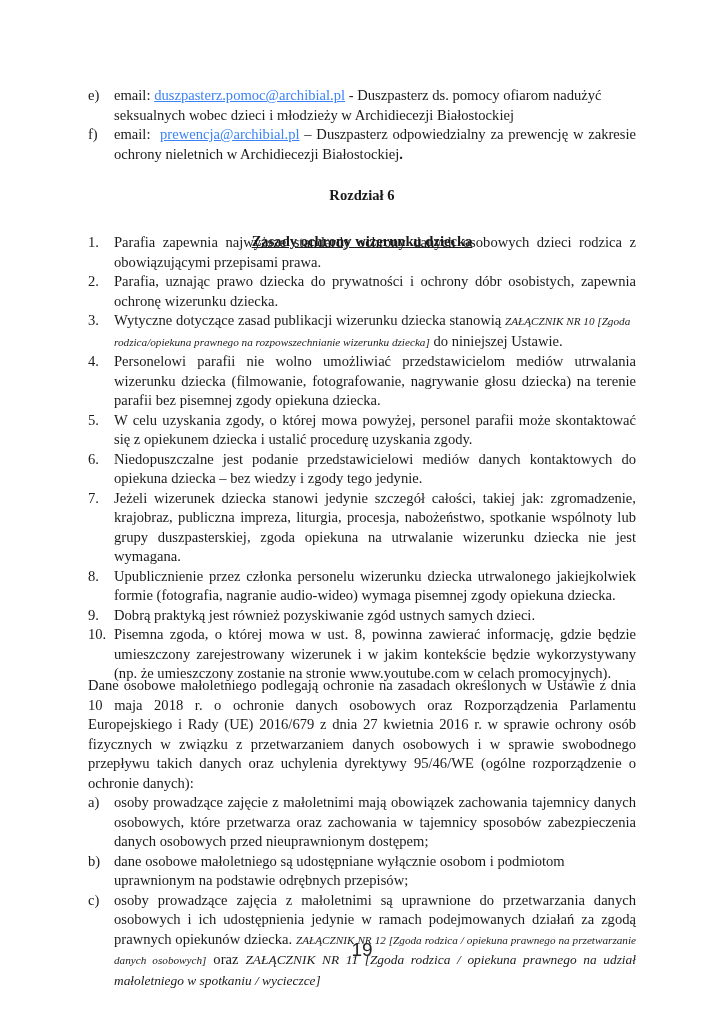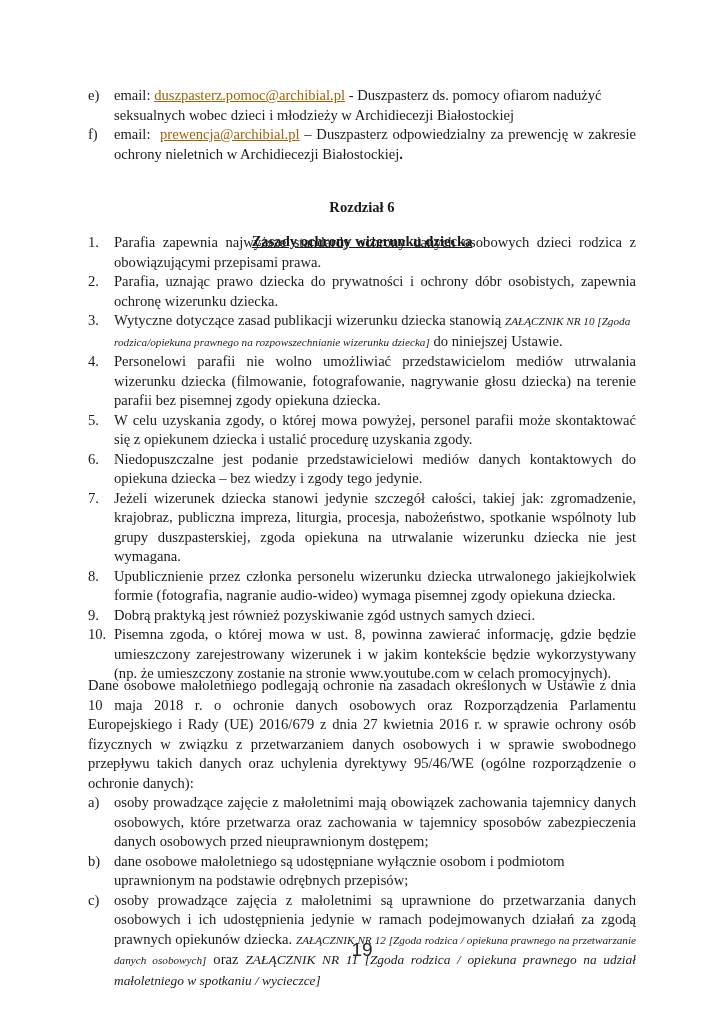--- a/index.html
+++ b/index.html
@@ -7,21 +7,21 @@
   .page {
     position: absolute; left: 0; top: 0; width: 724px; height: 1024px; background: #fff;
     font-family: "Liberation Serif", "DejaVu Serif", serif;
     color: #1a1a1a; font-size: 14.6px; line-height: 19.5px;
   }
   .block { position: absolute; left: 88px; width: 548px; }
   .row { display: flex; }
   .lbl { flex: 0 0 26px; }
   .txt { flex: 1; text-align: justify; }
   .txt.nojust { text-align: left; }
-  a.link { color: #a16207; text-decoration: underline; margin-top: 12px; }
+  a.link { color: #3b82f6; text-decoration: underline; margin-top: 12px; }
   .ital-small { font-style: italic; font-size: 11.2px; }
   .ital { font-style: italic; }
   .center { text-align: center; font-weight: bold; }
   .underline { text-decoration: underline; }
   .para { text-align: justify; }
   .pnum { position: absolute; left: 0; width: 724px; top: 940px; text-align: center;
           font-family: "Liberation Sans", "DejaVu Sans", sans-serif; font-size: 19px; color: #222; }
   .item { margin-bottom: 0; }
 </style>
 </head>
@@ -39,21 +39,21 @@
     </div>
     <div class="row item">
       <span class="lbl">f)</span>
       <span class="txt">
         <span>email:</span>&nbsp;
         <a class="link">prewencja@archibial.pl</a><span> – Duszpasterz odpowiedzialny za prewencję w zakresie ochrony nieletnich w Archidiecezji Białostockiej</span><b>.</b>
       </span>
     </div>
   </div>
 
-  <div class="block center" style="top:198px;">Rozdział 6</div>
+  <div class="block center" style="top:186px;">Rozdział 6</div>
   <div class="block center" style="top:208px;margin-top:24px;">
     <span class="underline">Zasady ochrony wizerunku dziecka</span>
   </div>
 
   <div class="block" style="top:233px;">
     <div class="row item">
       <span class="lbl">1.</span>
       <span class="txt">Parafia zapewnia najwyższe standardy ochrony danych osobowych dzieci rodzica z obowiązującymi przepisami prawa.</span>
     </div>
     <div class="row item">

